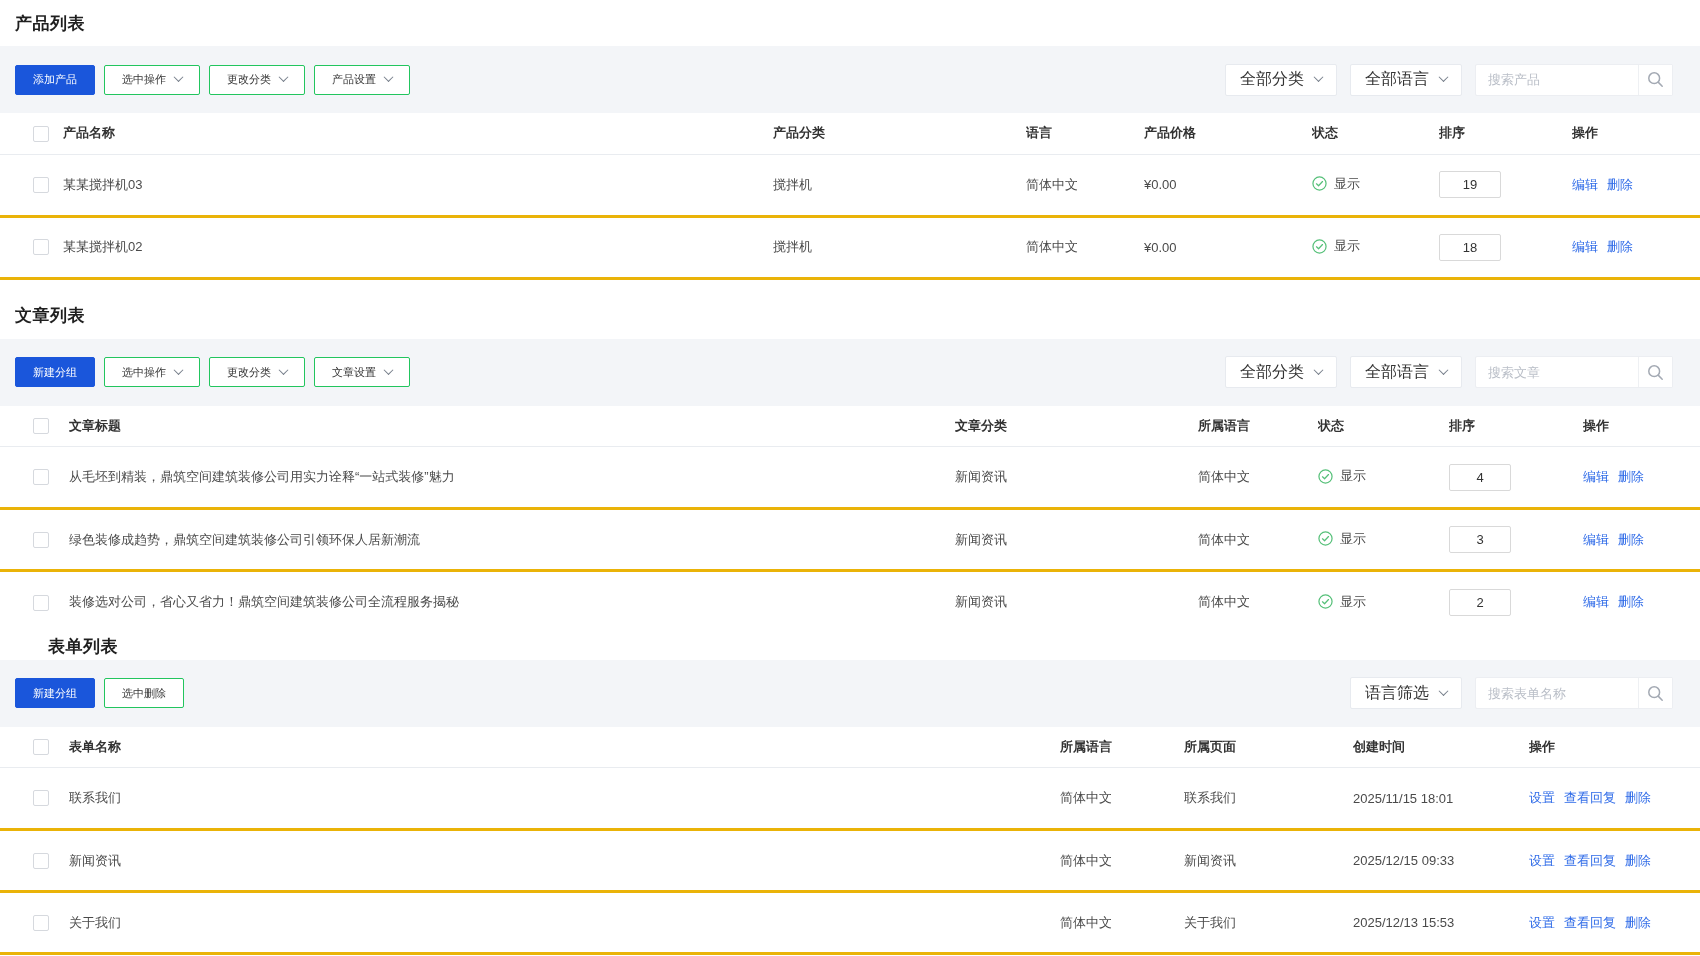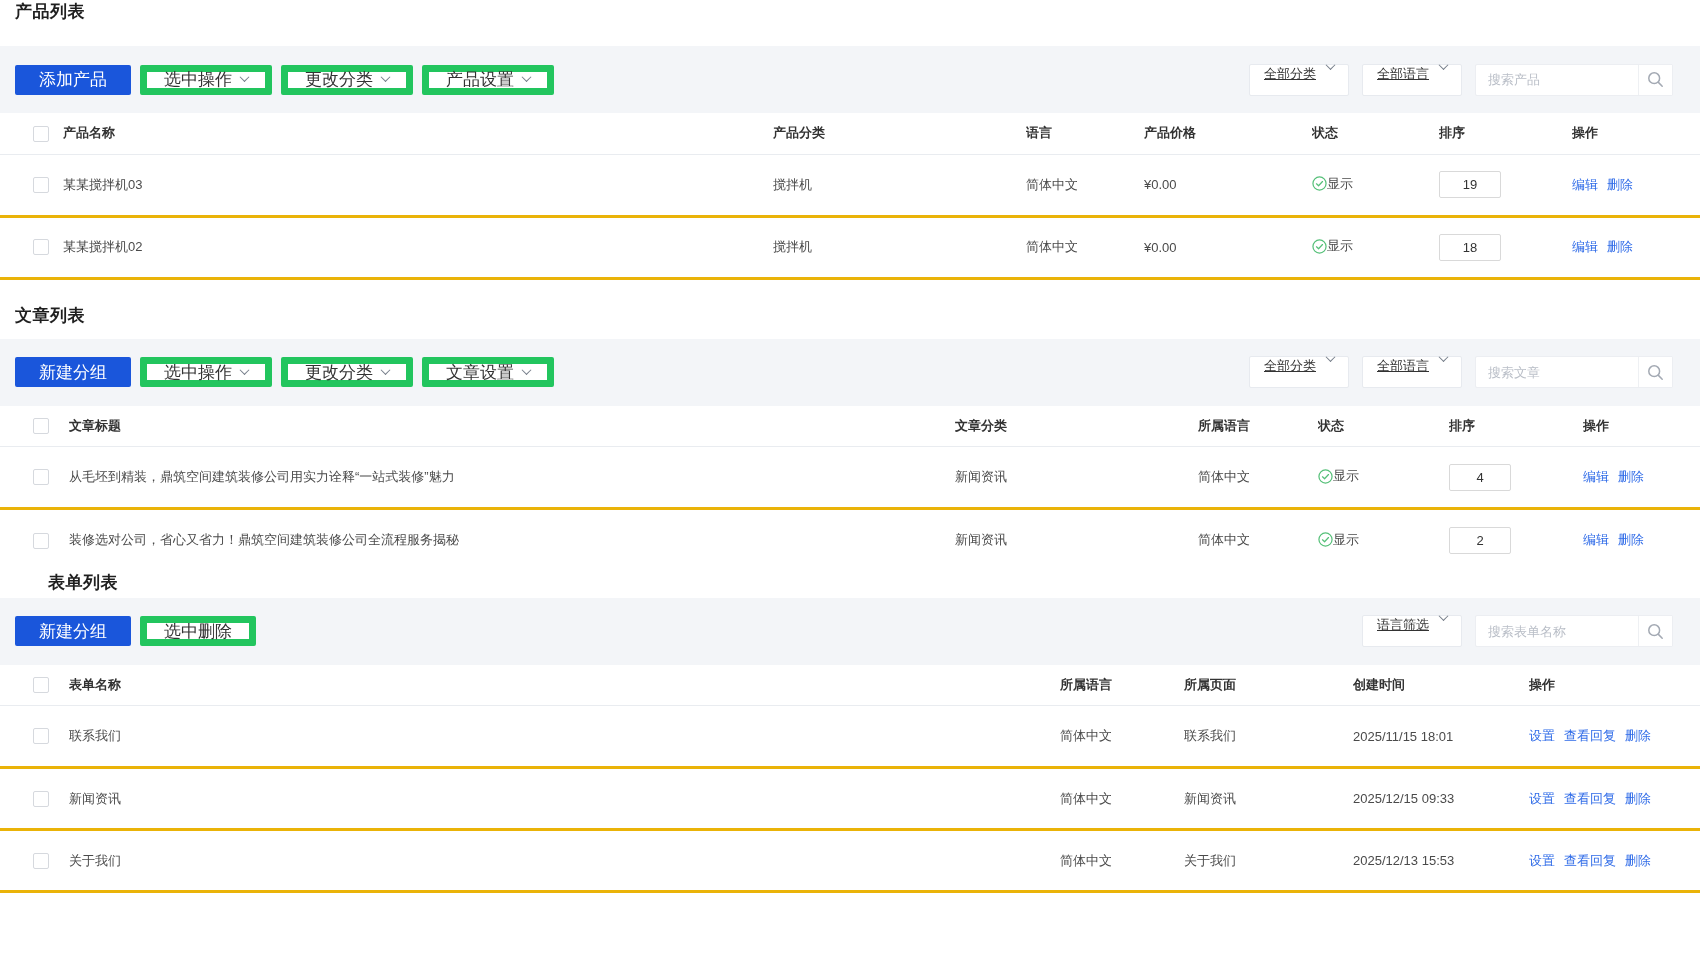--- a/index.html
+++ b/index.html
@@ -4,68 +4,68 @@
 <style>
   * { box-sizing: border-box; }
   html,body { margin:0; padding:0; }
   body {
     width:1700px; height:956px; overflow:hidden;
     background:#fff; color:#333;
     font-family:"Liberation Sans","DejaVu Sans",sans-serif;
     font-size:13px;
   }
   
-  .title-band { display:flex; padding-left:15px; background:#fff; }
+  .title-band { display:flex; align-items:center; padding-left:15px; background:#fff; }
   .title-band h2 { margin:0; font-size:17px; font-weight:700; color:#1f1f1f; letter-spacing:.5px; }
   #sec-products .title-band { height:46px; }
   #sec-articles .title-band { height:59px; align-items:flex-end; padding-bottom:12px; }
   #sec-forms    .title-band { height:27px;padding-left:48px; }
 
   .toolbar {
     height:67px; background:#f3f5f8;
     display:flex; align-items:center;
     padding:0 27px 0 15px;
   }
   .toolbar-left  { display:flex; align-items:center; gap:9px; }
   .toolbar-right { margin-left:auto; display:flex; align-items:center; gap:13px; }
 
   
   .btn {
     height:30px; padding:0 17px; border-radius:2px;
-    background:#fff; border:7px solid #22c55e; color:#333;
-    font-size:17px; font-family:inherit;
+    background:#fff; border:1px solid #22c55e; color:#333;
+    font-size:11px; font-family:inherit;
     display:inline-flex; align-items:center; gap:9px; cursor:pointer;
   }
   .btn-primary { background:var(--primary,#1a56db); border-color:var(--primary,#1a56db); color:#fff; }
   .chev {
     width:7px; height:7px; display:inline-block;
     border-right:1.5px solid #767e8a; border-bottom:1.5px solid #767e8a;
     transform:rotate(45deg) translate(-1px,-1px); margin-top:-2px;
   }
   .filter-btn {
     height:32px; min-width:100px; padding:0 14px; border-radius:2px;
-    background:#fff; border:1px solid #e7eaef; color:#333; font-size:13px; font-family:inherit;
-    display:inline-flex; align-items:flex-start; justify-content:center; gap:11px; cursor:pointer;text-decoration:underline;
+    background:#fff; border:1px solid #e7eaef; color:#333; font-size:16px; font-family:inherit;
+    display:inline-flex; align-items:center; justify-content:center; gap:11px; cursor:pointer;
   }
   
   .search-box { display:flex; align-items:stretch; width:198px; height:32px; background:#fff; border:1px solid #eceef2; border-radius:2px; }
   .search-box input { flex:1; min-width:0; border:none; outline:none; padding:0 12px; font-size:13px; font-family:inherit; color:#1d4ed8; background:transparent; }
   .search-box input::placeholder { color:#b9bec7; }
   .search-btn { width:34px; border:none; border-left:1px solid #eef0f3; background:#fff; display:flex; align-items:center; justify-content:center; cursor:pointer; padding:0; }
 
   
   table { width:100%; border-collapse:collapse; table-layout:fixed; background:#fff; }
   th, td { padding:0; text-align:left; vertical-align:middle; font-size:13px; overflow:hidden; white-space:nowrap; text-overflow:ellipsis; }
   thead tr { height:41px; }
   th { font-weight:600; color:#333; border-bottom:1px solid #e9ecf0; }
   tbody tr { height:62px; border-bottom:3px solid #eab308; }
   #table-articles tbody tr:last-child { border-bottom:none; }
   td { color:#4a4a4a; }
   .cb { width:16px; height:16px; display:inline-block; background:#fff; border:1px solid #d6d9de; border-radius:2px; margin-left:33px; vertical-align:middle; cursor:pointer; }
-  .status { display:inline-flex; align-items:center; color:#4a4a4a; }
+  .status { display:inline-flex; align-items:center; gap:7px; color:#4a4a4a; }
   .sort-input {
     width:62px; height:27px; border:1px solid #d9d9d9; border-radius:2px;
     text-align:center; font-size:13px; font-family:inherit; color:#333; background:#fff; outline:none;
   }
   .op a { color:var(--link,#2f6be8); text-decoration:none; margin-right:9px; cursor:pointer; }
   .op a:last-child { margin-right:0; }
   #footer-strip { height:4px; background:#fff; }
 </style>
 </head>
 <body>
@@ -249,20 +249,36 @@
             <path d="M4.8 8.3 L7 10.4 L11.2 5.9" stroke="#56c079" stroke-width="1.3" stroke-linecap="round" stroke-linejoin="round"></path>
           </svg>
           <span>显示</span>
             </span>
         </td>
         <td><input class="sort-input" value="4" style=""></td>
         <td class="op"><a>编辑</a><a>删除</a></td>
       </tr>
       <tr>
         <td><span class="cb"></span></td>
+        <td>绿色装修成趋势，鼎筑空间建筑装修公司引领环保人居新潮流</td>
+        <td>新闻资讯</td>
+        <td>简体中文</td>
+        <td><span class="status">
+          <svg width="15" height="15" viewBox="0 0 16 16" fill="none">
+            <circle cx="8" cy="8" r="7" stroke="#56c079" stroke-width="1.3"></circle>
+            <path d="M4.8 8.3 L7 10.4 L11.2 5.9" stroke="#56c079" stroke-width="1.3" stroke-linecap="round" stroke-linejoin="round"></path>
+          </svg>
+          <span>显示</span>
+            </span>
+        </td>
+        <td><input class="sort-input" value="3" style=""></td>
+        <td class="op"><a>编辑</a><a>删除</a></td>
+      </tr>
+      <tr>
+        <td><span class="cb"></span></td>
         <td>装修选对公司，省心又省力！鼎筑空间建筑装修公司全流程服务揭秘</td>
         <td>新闻资讯</td>
         <td>简体中文</td>
         <td><span class="status">
           <svg width="15" height="15" viewBox="0 0 16 16" fill="none">
             <circle cx="8" cy="8" r="7" stroke="#56c079" stroke-width="1.3"></circle>
             <path d="M4.8 8.3 L7 10.4 L11.2 5.9" stroke="#56c079" stroke-width="1.3" stroke-linecap="round" stroke-linejoin="round"></path>
           </svg>
           <span>显示</span>
             </span>

